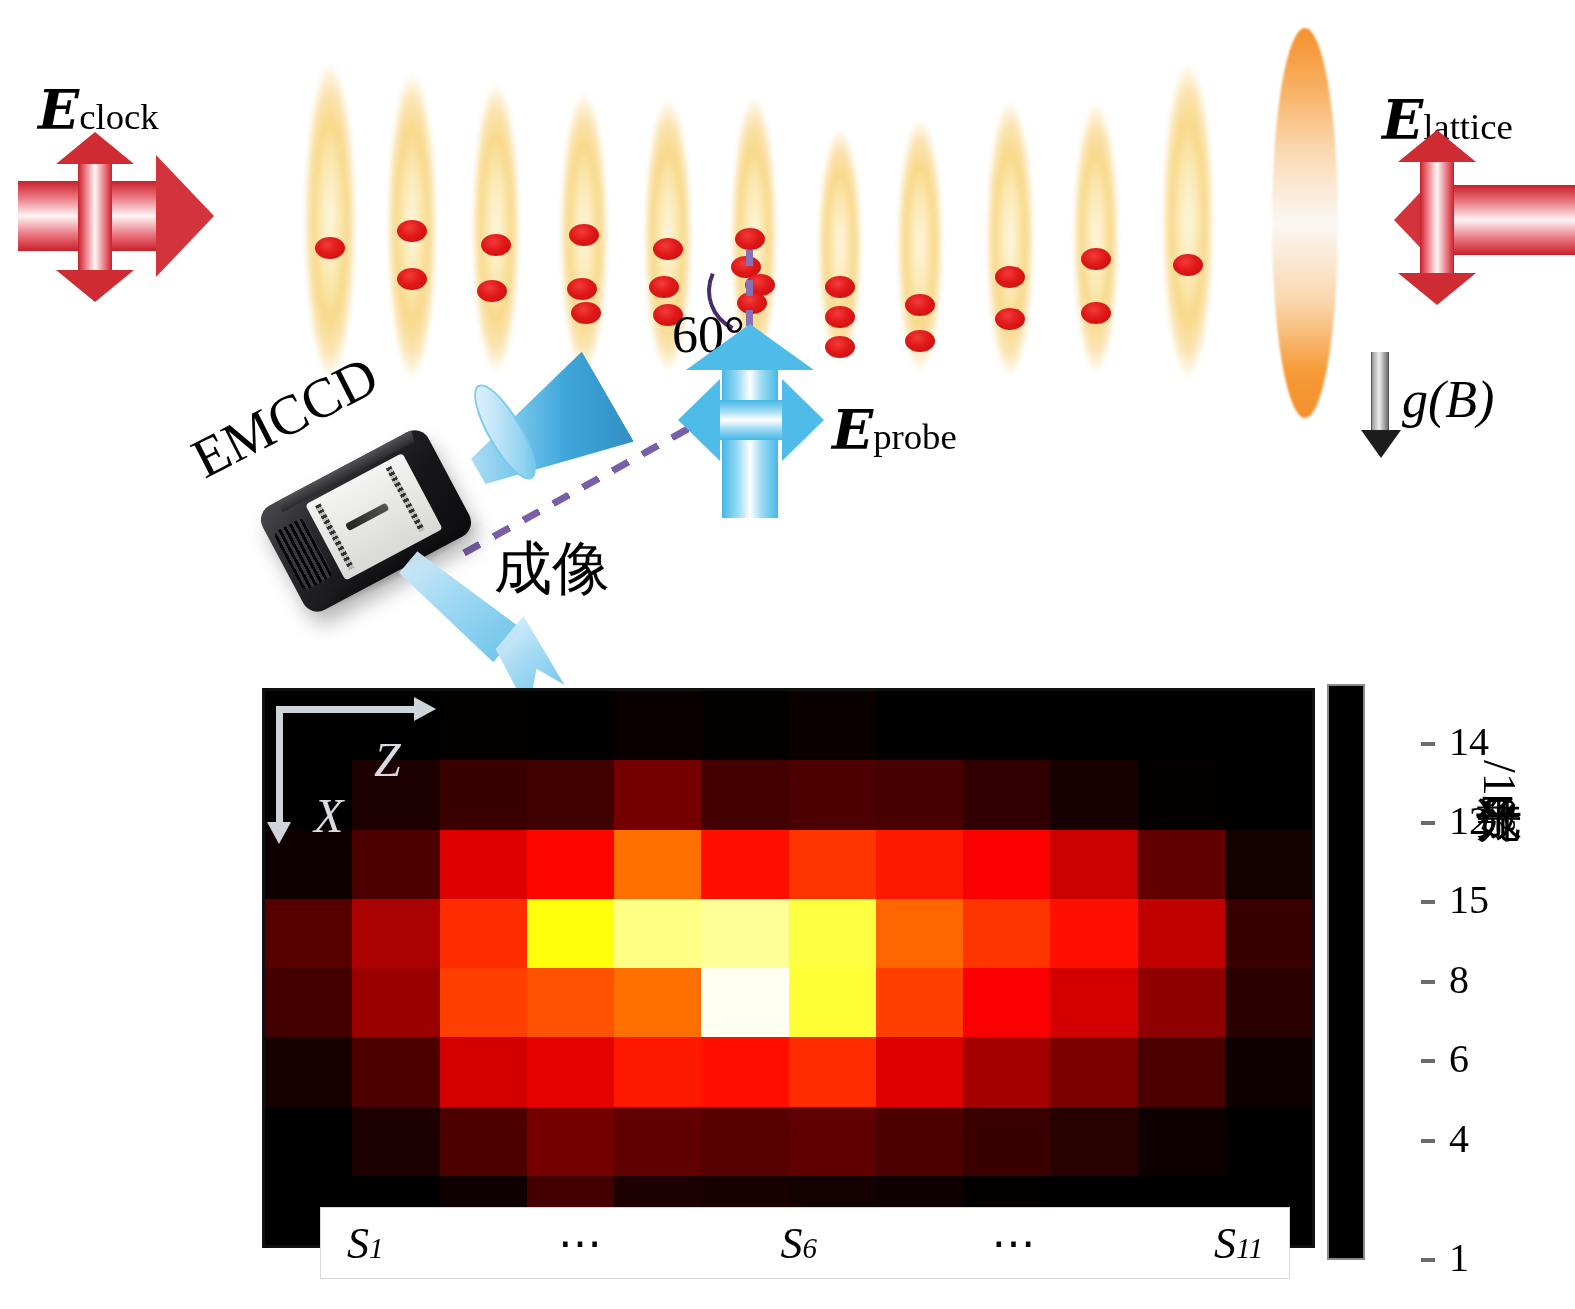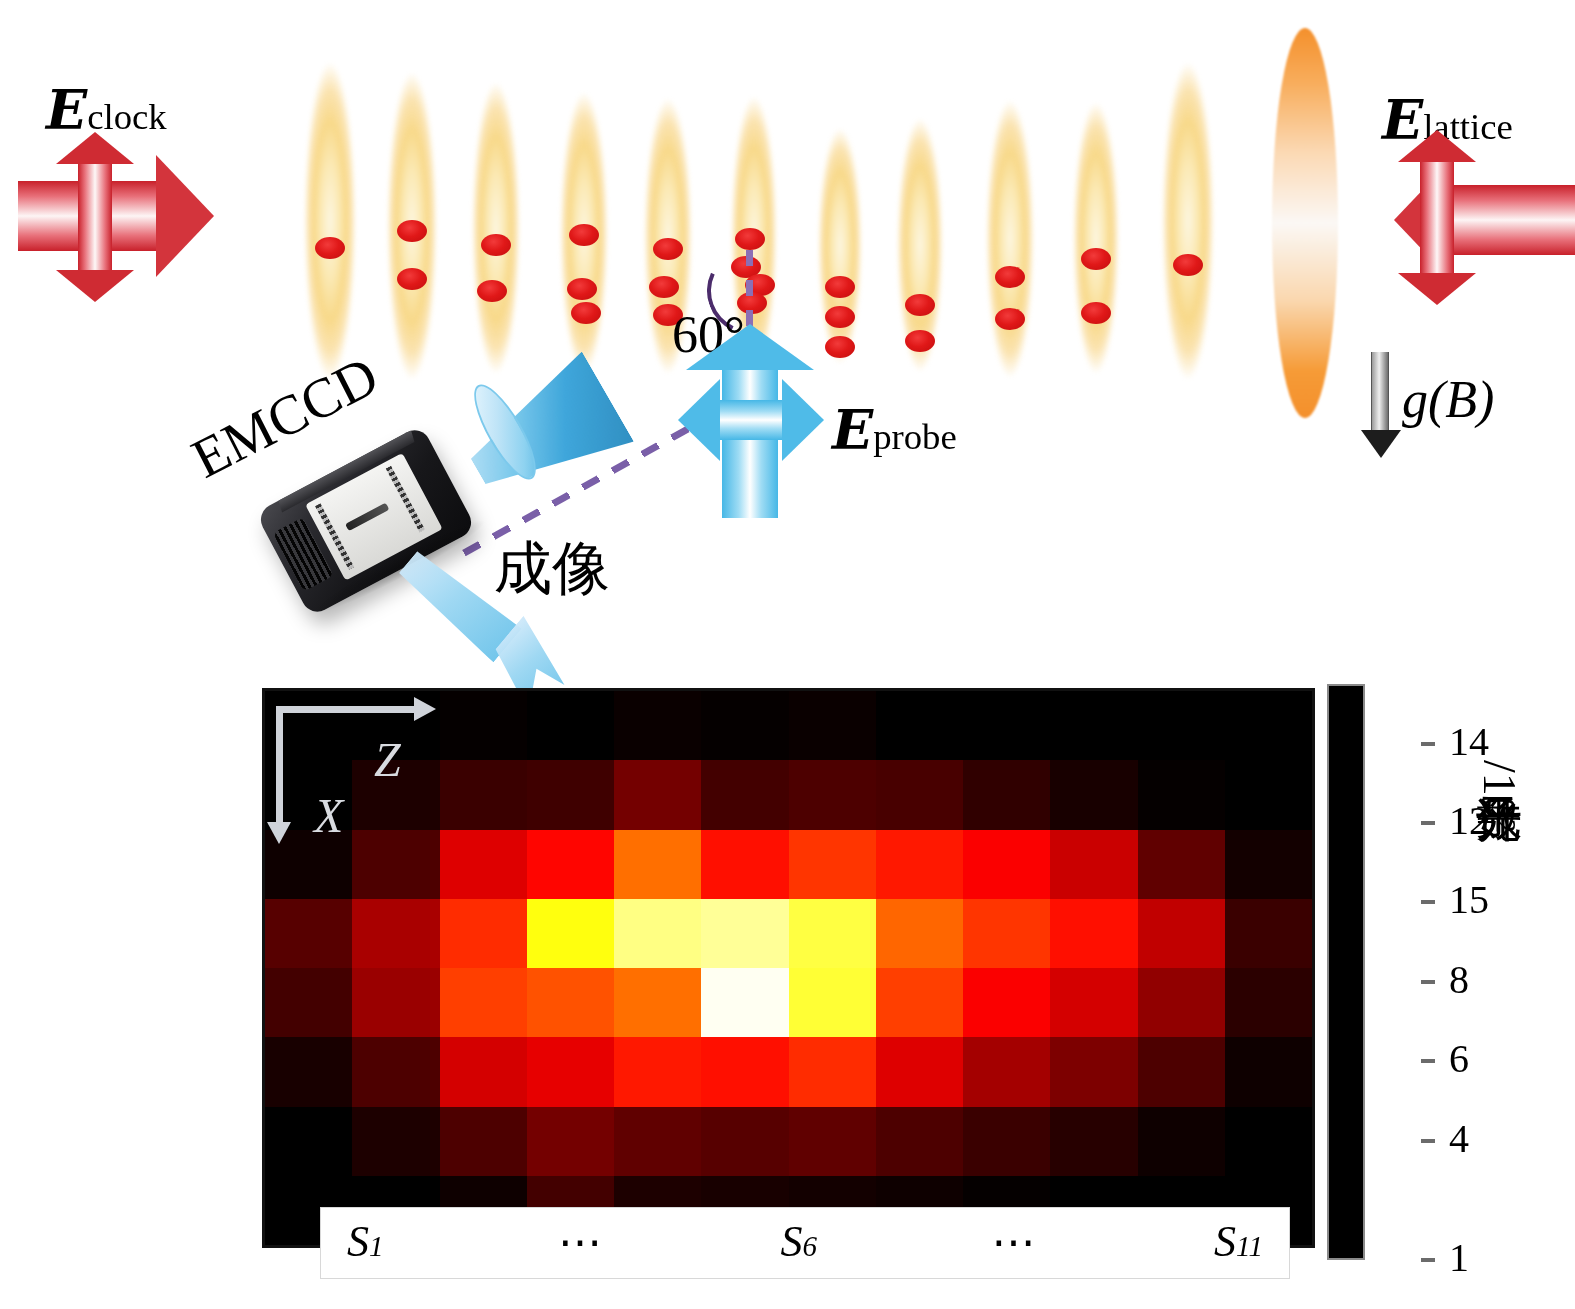--- a/index.html
+++ b/index.html
@@ -167,40 +167,40 @@
       border-top:12px solid transparent;border-bottom:12px solid transparent;
       border-left:22px solid #cfd3da;}
   .ax-v{position:absolute;width:7px;background:#cfd3da;}
   .ax-v::after{content:"";position:absolute;bottom:-20px;left:-9px;
       border-left:12px solid transparent;border-right:12px solid transparent;
       border-top:22px solid #cfd3da;}
   .axlab{position:absolute;color:#d8dbe0;font-style:italic;
          font-family:"Liberation Serif",serif;}
 
   .sbar{position:absolute;background:#fff;border:1px solid #d8d8d8;
-        display:flex;align-items:flex-start;justify-content:space-between;
-        padding:8px 26px;box-sizing:border-box;}
+        display:flex;align-items:center;justify-content:space-between;
+        padding:0 26px;box-sizing:border-box;}
   .sbar span{font-family:"Liberation Serif",serif;font-style:italic;
              font-size:44px;color:#000;}
   .sbar span .sub{font-size:.66em;font-style:italic;}
   .sbar .dots{font-style:normal;letter-spacing:4px;}
 
   
   #cbar{position:absolute;border:2px solid #8a8a8a;box-sizing:border-box;}
   .ctick{position:absolute;color:#000;font-size:40px;
          font-family:"Liberation Serif",serif;}
   .ctickmark{position:absolute;height:4px;width:14px;background:#6b6b6b;}
   #cbarlabel{position:absolute;writing-mode:vertical-rl;
      font-family:"Liberation Serif",serif;font-size:46px;color:#000;
      white-space:nowrap;}
 </style>
 </head>
 <body>
 
-<div class="abs mlabel" style="left:38px;top:78px;font-size:54px;margin-left:8px;">
+<div class="abs mlabel" style="left:38px;top:78px;font-size:54px;">
   <span class="bi">E</span><span class="sub">clock</span>
 </div>
 
 <div class="harrow-r" style="left:18px;top:181px;width:140px;"></div>
 <div class="varrow2" style="left:78px;top:162px;height:110px;"></div>
 
 <div class="abs mirror-left" style="left:186px;top:18px;"></div>
 
 <div id="lattice" class="abs" style="left:0;top:0;width:1575px;height:430px;">
     <div class="site" style="left: 304px; top: 62px; width: 52px; height: 318px;"></div>

